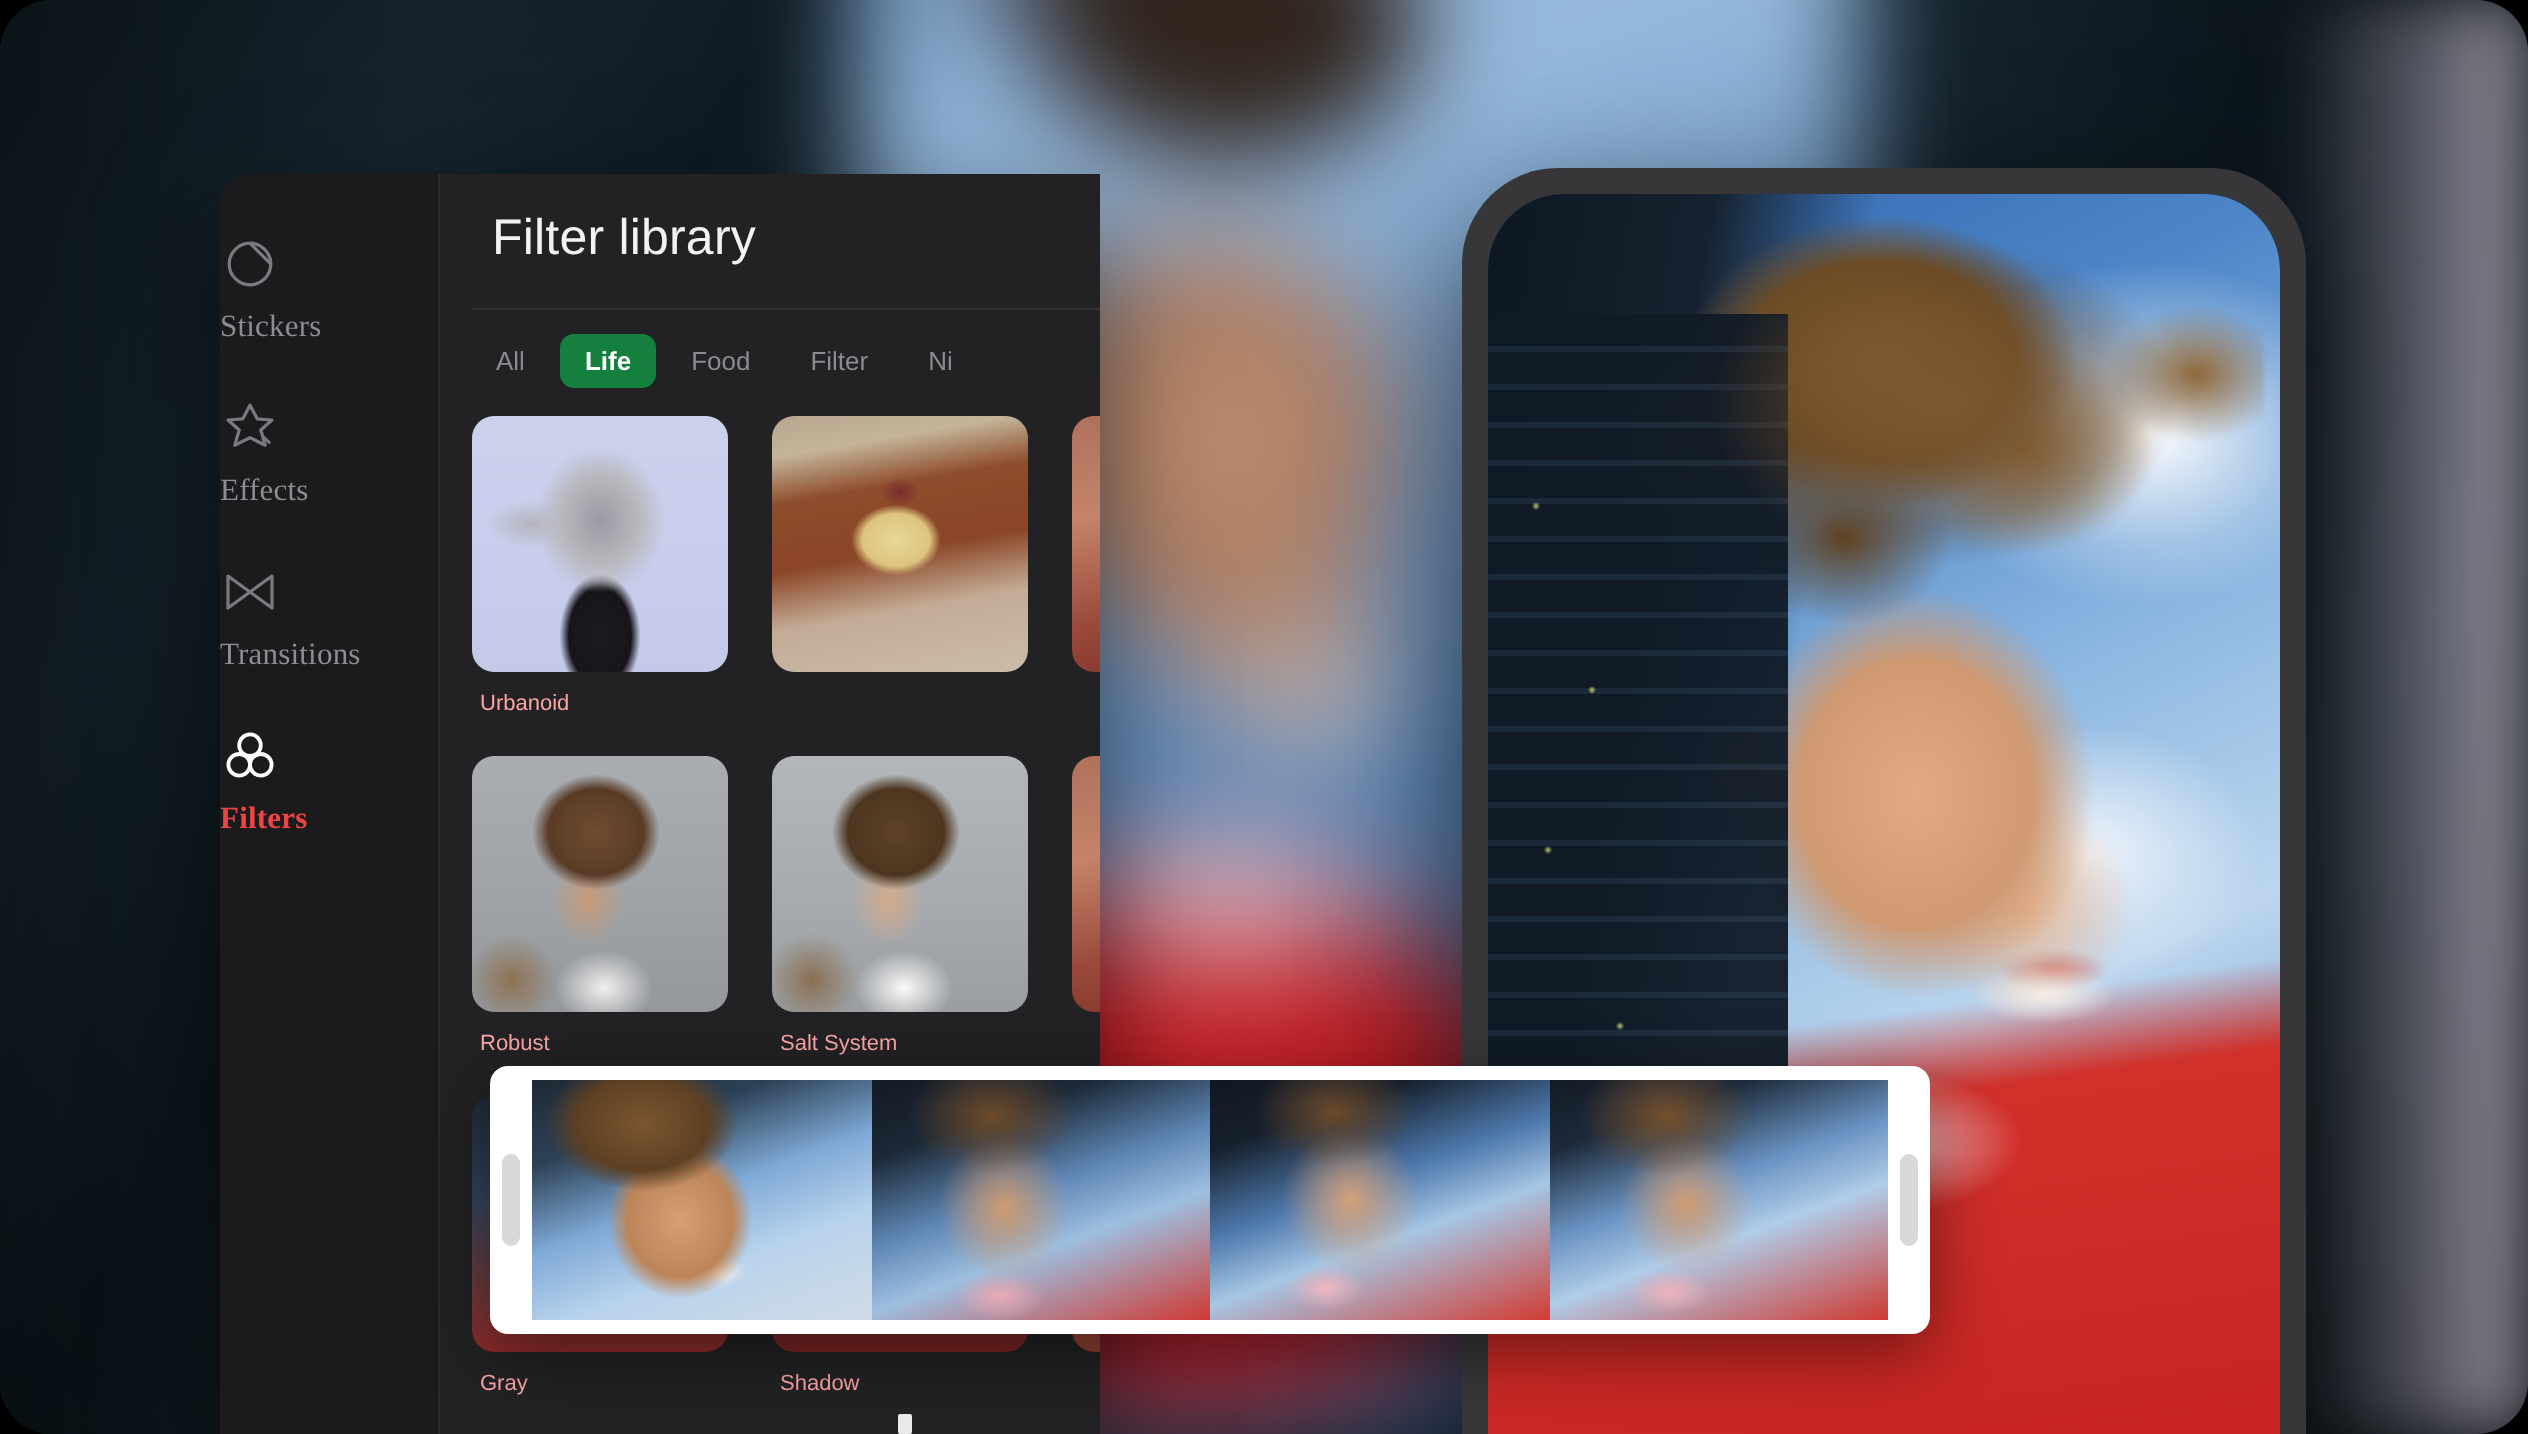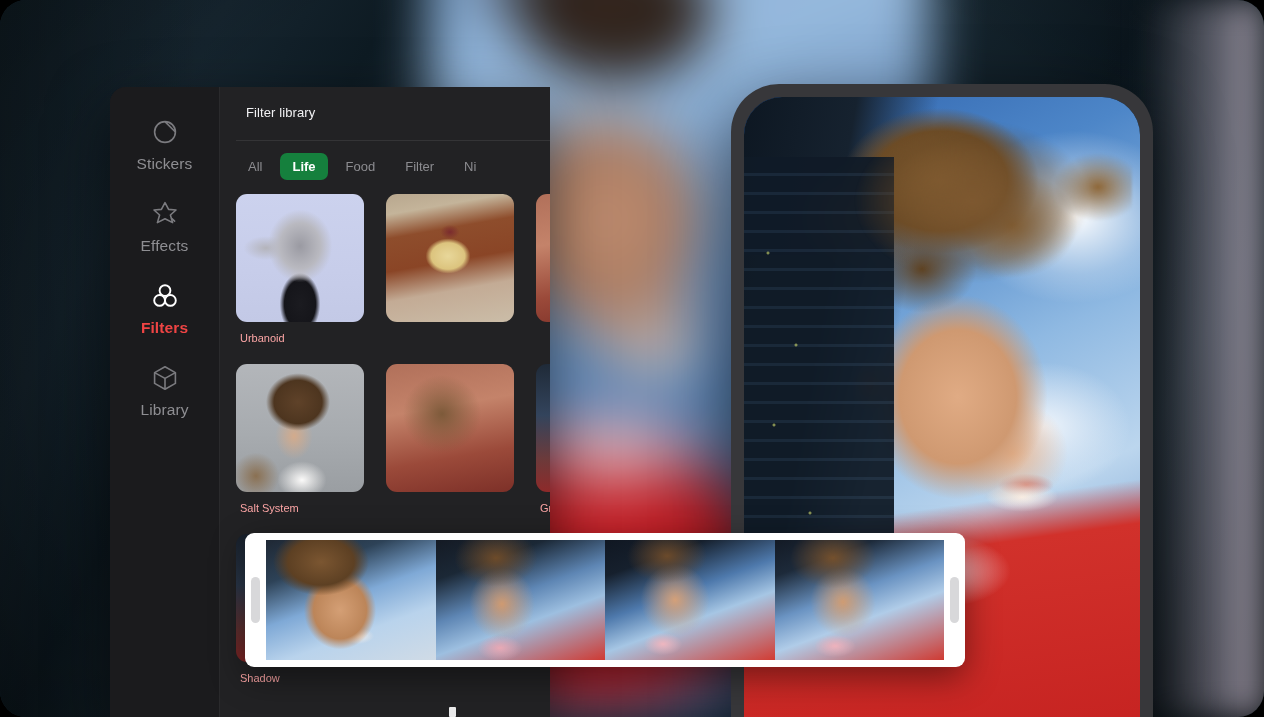--- a/index.html
+++ b/index.html
@@ -89,44 +89,45 @@
   .sidebar {
     width: 110px;
     background: #1b1b1d;
     border-right: 1px solid #2a2a2c;
     padding-top: 18px;
     flex: 0 0 110px;
   }
   .side-item {
     display: flex;
     flex-direction: column;
-    align-items: center;
+    align-items: flex-start;
     gap: 8px;
     padding: 12px 0 14px;
     cursor: pointer;
     user-select: none;
+    font-family: Liberation Serif, serif;
   }
   .side-item .si-ic { width: 30px; height: 30px; display: block; color: #7b7b7f; }
   .side-item .si-lb {
     font-size: 15.5px;
     color: #8e8e92;
     letter-spacing: .1px;
   }
   .side-item.active .si-ic { color: #ffffff; }
   .side-item.active .si-lb { color: #ef4444; font-weight: bold; }
 
   
   .content {
     flex: 1;
     position: relative;
     background: #222224;
     min-width: 0;
   }
   .lib-title {
-    font-size: 13px;
+    font-size: 25px;
     color: #f2f2f4;
     padding: 18px 0 0 26px;
     letter-spacing: .1px;
   }
   .lib-rule {
     margin: 20px 0 0 16px;
     height: 1px;
     background: #343436;
   }
   .tabs {
@@ -398,42 +399,41 @@
       <div class="side-item">
         <span class="si-ic">
           <svg viewBox="0 0 30 30" fill="none" stroke="currentColor" stroke-width="1.6" stroke-linejoin="round">
             <path d="M15 3.6 L18.6 10.4 L26 11 L20.4 16 L22.6 23.6 L15 19.8 L7.4 23.6 L9.6 16 L4 11 L11.4 10.4 Z"></path>
             <path d="M21.6 19.4 L24.6 22.2" stroke-linecap="round"></path>
           </svg>
         </span>
         <span class="si-lb">Effects</span>
       </div>
 
+      <div class="side-item">
+        <span class="si-ic">
+          <svg viewBox="0 0 30 30" fill="none" stroke="currentColor" stroke-width="1.6" stroke-linejoin="round">
+            <path d="M4 7 L15 15 L4 23 Z"></path>
+            <path d="M26 7 L15 15 L26 23 Z"></path>
+          </svg>
+        </span>
+        <span class="si-lb">Transitions</span>
+      </div>
 
       <div class="side-item active">
         <span class="si-ic">
           <svg viewBox="0 0 30 30" fill="none" stroke="currentColor" stroke-width="1.9">
             <circle cx="15" cy="9.6" r="5.4"></circle>
             <circle cx="9.6" cy="19.4" r="5.4"></circle>
             <circle cx="20.4" cy="19.4" r="5.4"></circle>
           </svg>
         </span>
         <span class="si-lb">Filters</span>
       </div>
 
-      <div class="side-item">
-        <span class="si-ic">
-          <svg viewBox="0 0 30 30" fill="none" stroke="currentColor" stroke-width="1.6" stroke-linejoin="round">
-            <path d="M15 3.8 L25.4 9.6 L25.4 20.4 L15 26.2 L4.6 20.4 L4.6 9.6 Z"></path>
-            <path d="M4.6 9.6 L15 15.4 L25.4 9.6"></path>
-            <path d="M15 15.4 L15 26.2"></path>
-          </svg>
-        </span>
-        <span class="si-lb">Library</span>
-      </div>
 
     </nav>
 
     <section class="content">
       <div class="lib-title">Filter library</div>
       <div class="lib-rule"></div>
 
       <div class="tabs">
         <div class="tab">All</div>
         <div class="tab active">Life</div>
@@ -449,20 +449,24 @@
           <div class="cell-label">Urbanoid</div>
         </div>
         <div class="cell">
           <div class="thumb t-lifei"></div>
         </div>
         <div class="cell">
           <div class="thumb t-col3"></div>
           <div class="cell-label"></div>
         </div>
 
+        <div class="cell">
+          <div class="thumb t-robust"></div>
+          <div class="cell-label">Robust</div>
+        </div>
         <div class="cell">
           <div class="thumb t-salt"></div>
           <div class="cell-label">Salt System</div>
         </div>
         <div class="cell">
           <div class="thumb t-col3"></div>
           <div class="cell-label"></div>
         </div>
 
         <div class="cell">

